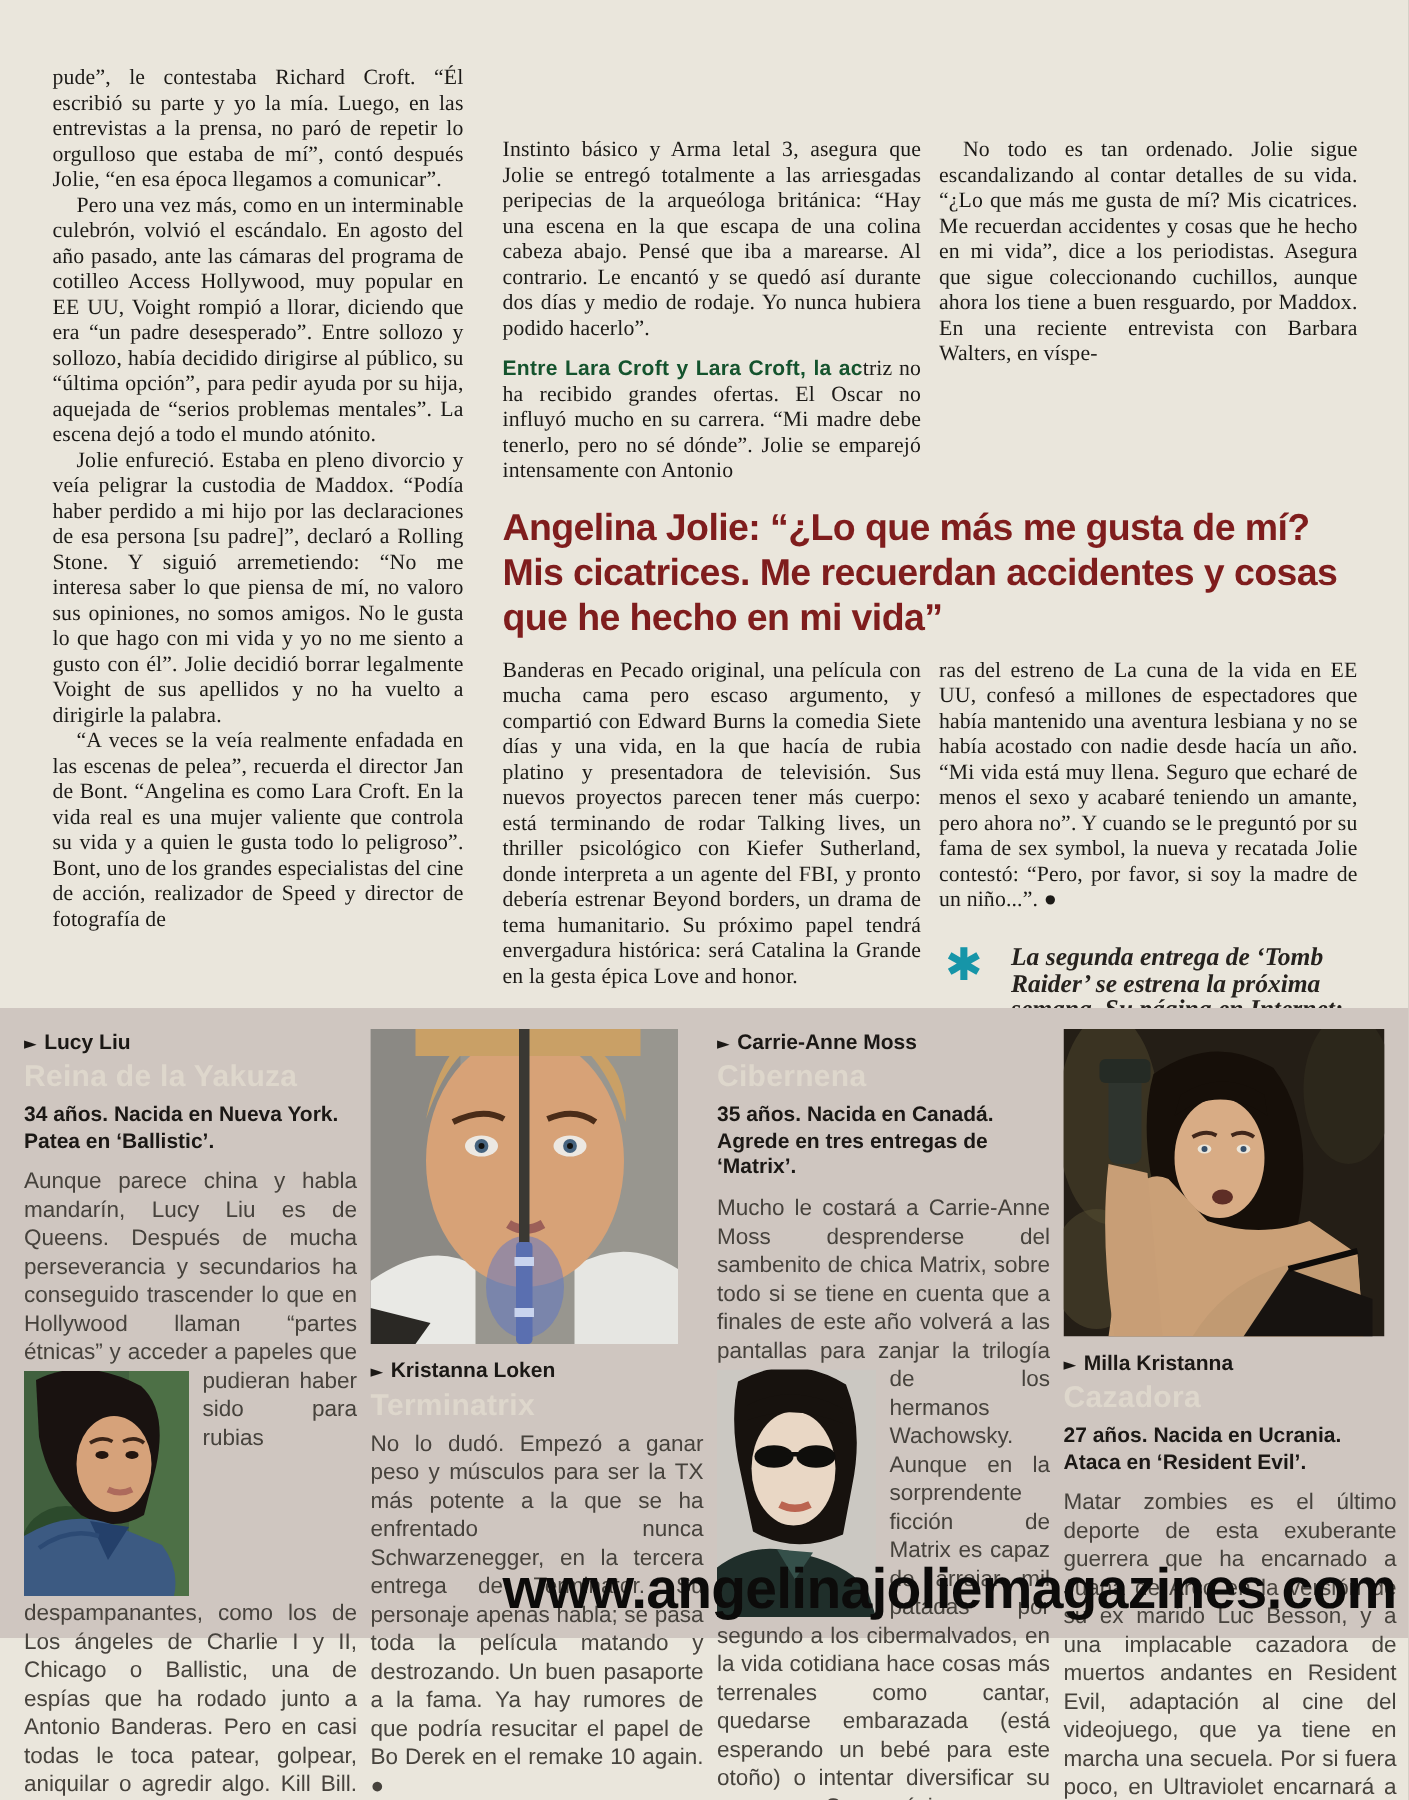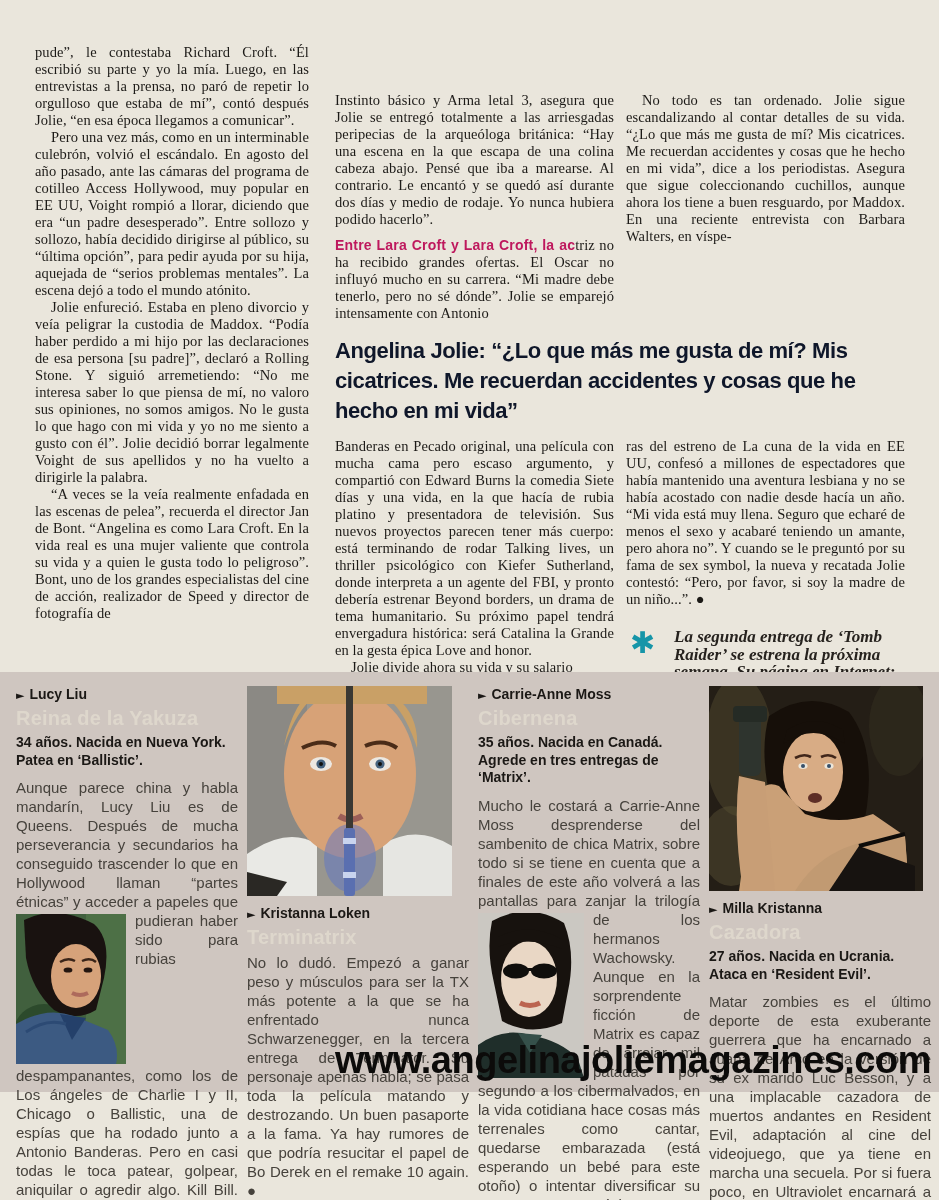--- a/index.html
+++ b/index.html
@@ -15,25 +15,25 @@
     font-size:14.5px; line-height:17px; text-align:justify; color:#1c1a17;
     letter-spacing:0.1px;
   }
   .col p + p, .rcol p + p { margin-top:0; }
   .indent { text-indent:16px; }
   .right-area { width:570px;margin-top:48px; }
   .row-2col { display:flex; gap:12px; }
   .rcol { width:279px; }
   .runin {
     font-family:"Liberation Sans", sans-serif; font-weight:bold;
-    font-size:14px; letter-spacing:0.2px; color:#be185d;
+    font-size:14px; letter-spacing:0.2px; color:#14532d;
   }
   .pull-quote {
     font-family:"Liberation Sans", sans-serif; font-weight:bold;
-    font-size:22px; line-height:30px; letter-spacing:-0.4px; color:#0f172a;
+    font-size:25px; line-height:30px; letter-spacing:-0.4px; color:#7f1d1d;
     margin:14px 0 12px 0;
   }
   .footnote { display:flex; margin-top:20px; padding-left:4px; }
   .asterisk {
     font-family:"DejaVu Sans", sans-serif; color:#1695a8; font-size:30px;
     line-height:30px; width:44px; flex:0 0 44px;
   }
   .footnote-text {
     font-style:italic; font-weight:bold; font-size:17px; line-height:17.5px;
     color:#26221e; width:230px;
@@ -81,21 +81,20 @@
           <div class="rcol">
             <p class="indent">No todo es tan ordenado. Jolie sigue escandalizando al contar detalles de su vida. “¿Lo que más me gusta de mí? Mis cicatrices. Me recuerdan accidentes y cosas que he hecho en mi vida”, dice a los periodistas. Asegura que sigue coleccionando cuchillos, aunque ahora los tiene a buen resguardo, por Maddox. En una reciente entrevista con Barbara Walters, en víspe-</p>
           </div>
         </div>
 
         <div class="pull-quote">Angelina Jolie: “¿Lo que más me gusta de mí? Mis cicatrices. Me recuerdan accidentes y cosas que he hecho en mi vida”</div>
 
         <div class="row-2col">
           <div class="rcol">
             <p>Banderas en Pecado original, una película con mucha cama pero escaso argumento, y compartió con Edward Burns la comedia Siete días y una vida, en la que hacía de rubia platino y presentadora de televisión. Sus nuevos proyectos parecen tener más cuerpo: está terminando de rodar Talking lives, un thriller psicológico con Kiefer Sutherland, donde interpreta a un agente del FBI, y pronto debería estrenar Beyond borders, un drama de tema humanitario. Su próximo papel tendrá envergadura histórica: será Catalina la Grande en la gesta épica Love and honor.</p>
-            <p class="indent">Jolie divide ahora su vida y su salario</p>
           </div>
           <div class="rcol">
             <p>ras del estreno de La cuna de la vida en EE UU, confesó a millones de espectadores que había mantenido una aventura lesbiana y no se había acostado con nadie desde hacía un año. “Mi vida está muy llena. Seguro que echaré de menos el sexo y acabaré teniendo un amante, pero ahora no”. Y cuando se le preguntó por su fama de sex symbol, la nueva y recatada Jolie contestó: “Pero, por favor, si soy la madre de un niño...”. ●</p>
             <div class="footnote">
               <span class="asterisk">✱</span>
               <span class="footnote-text">La segunda entrega de ‘Tomb Raider’ se estrena la próxima semana. Su página en Internet: www.tombraidermovie.com.</span>
             </div>
           </div>
         </div>
       </div>

